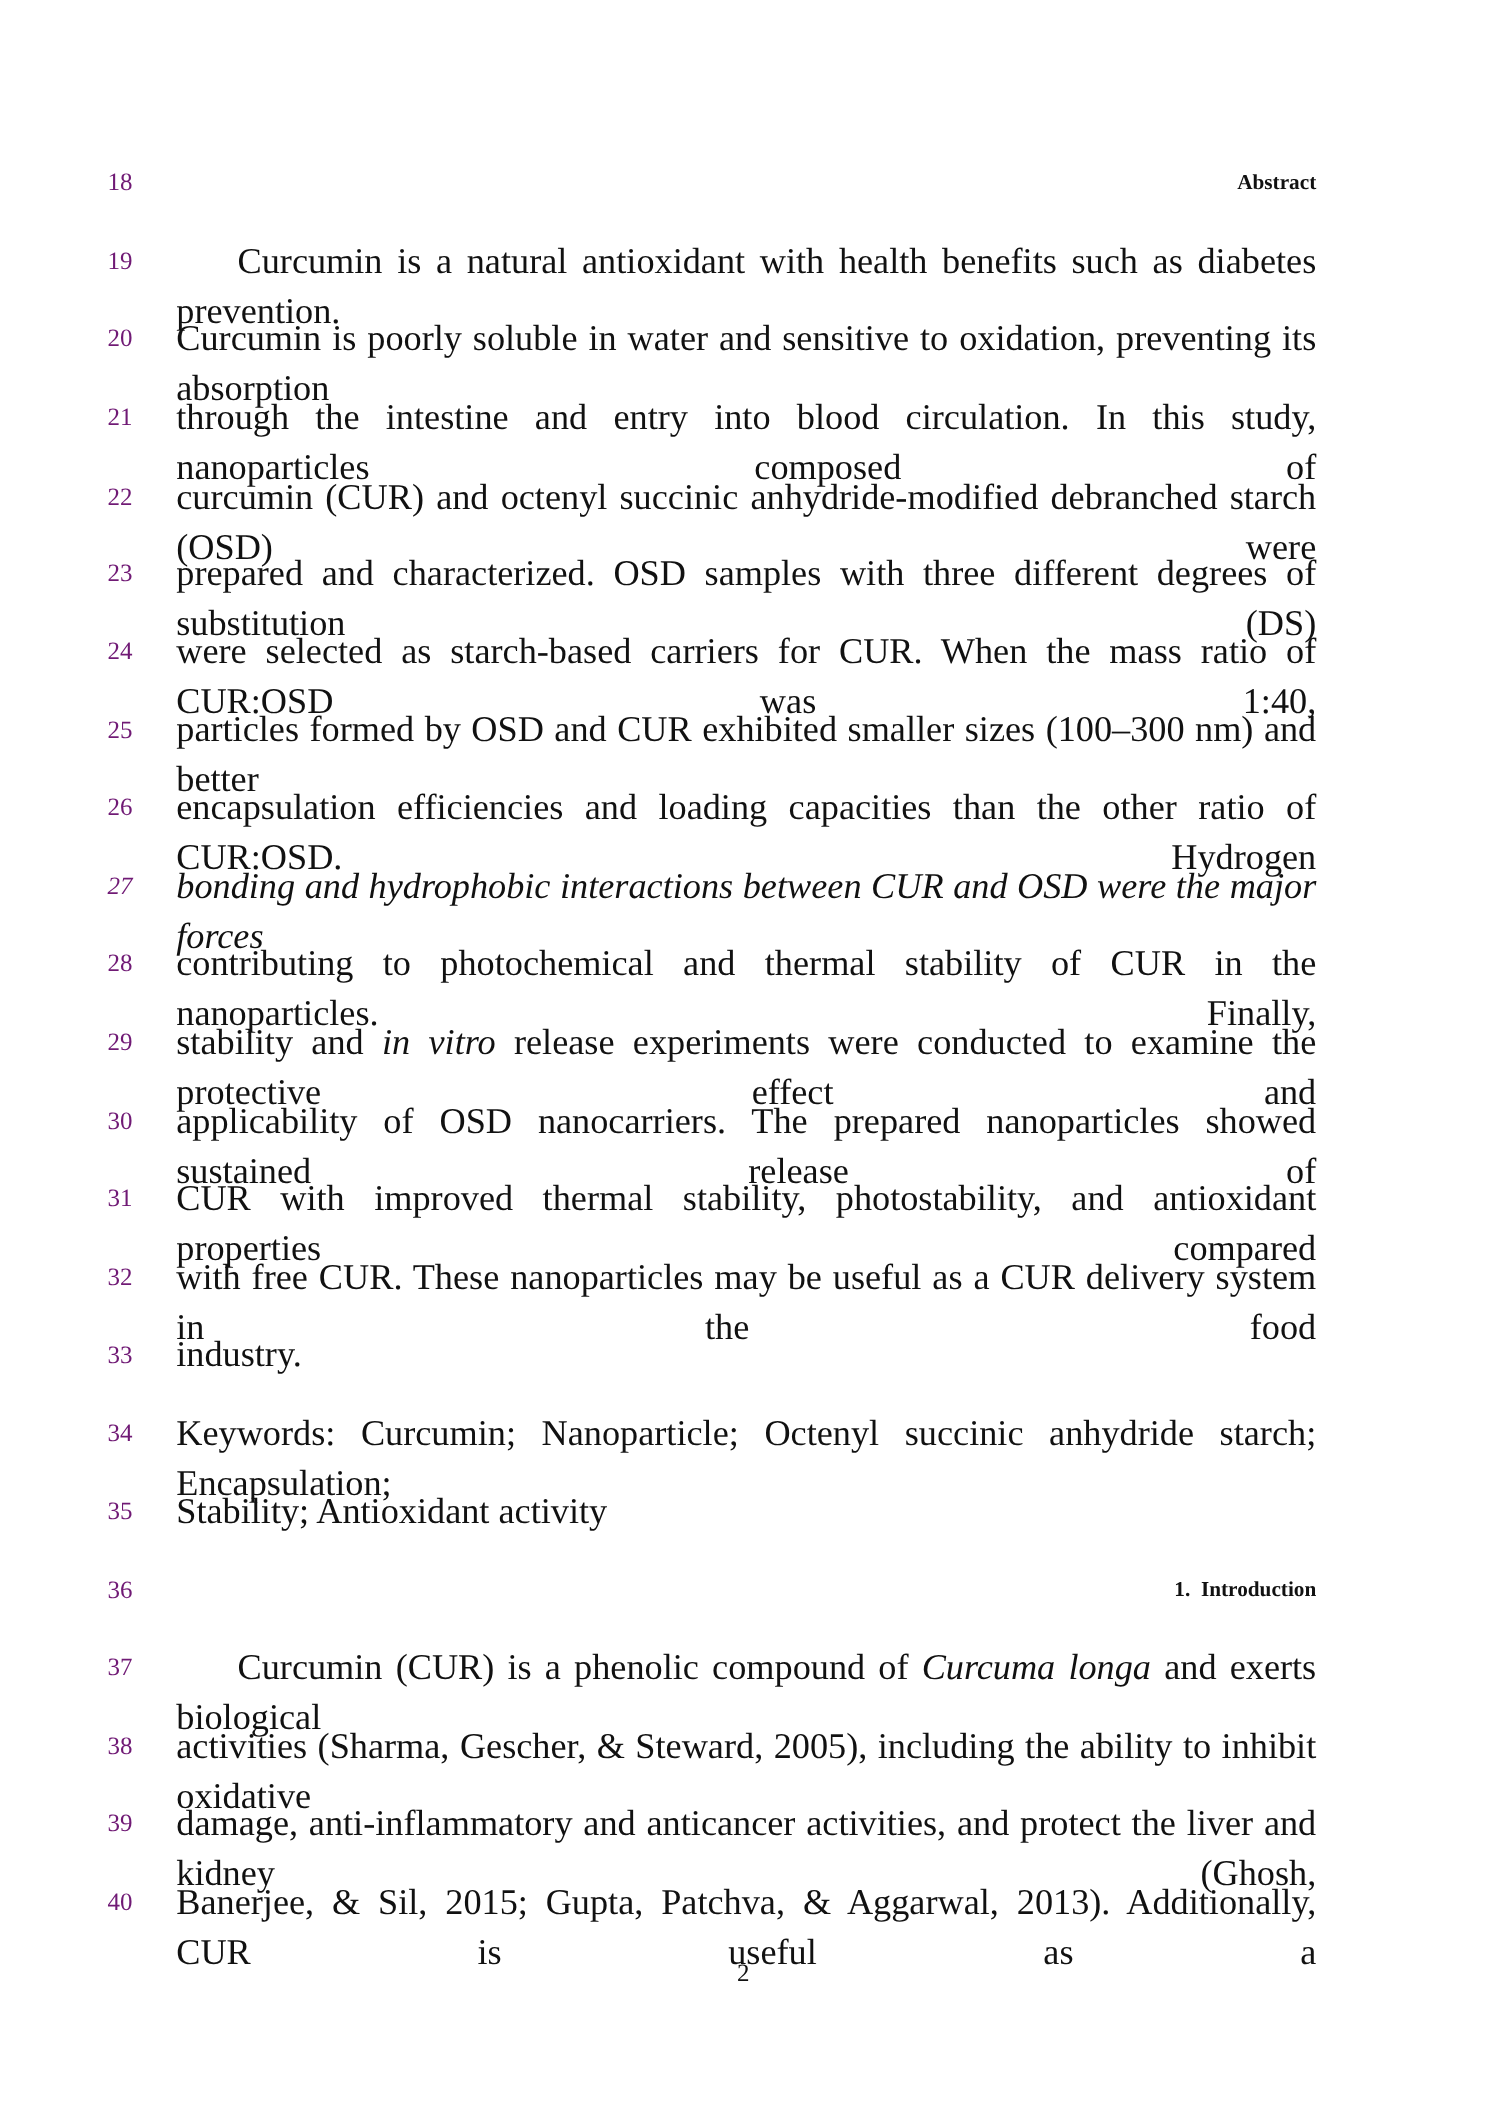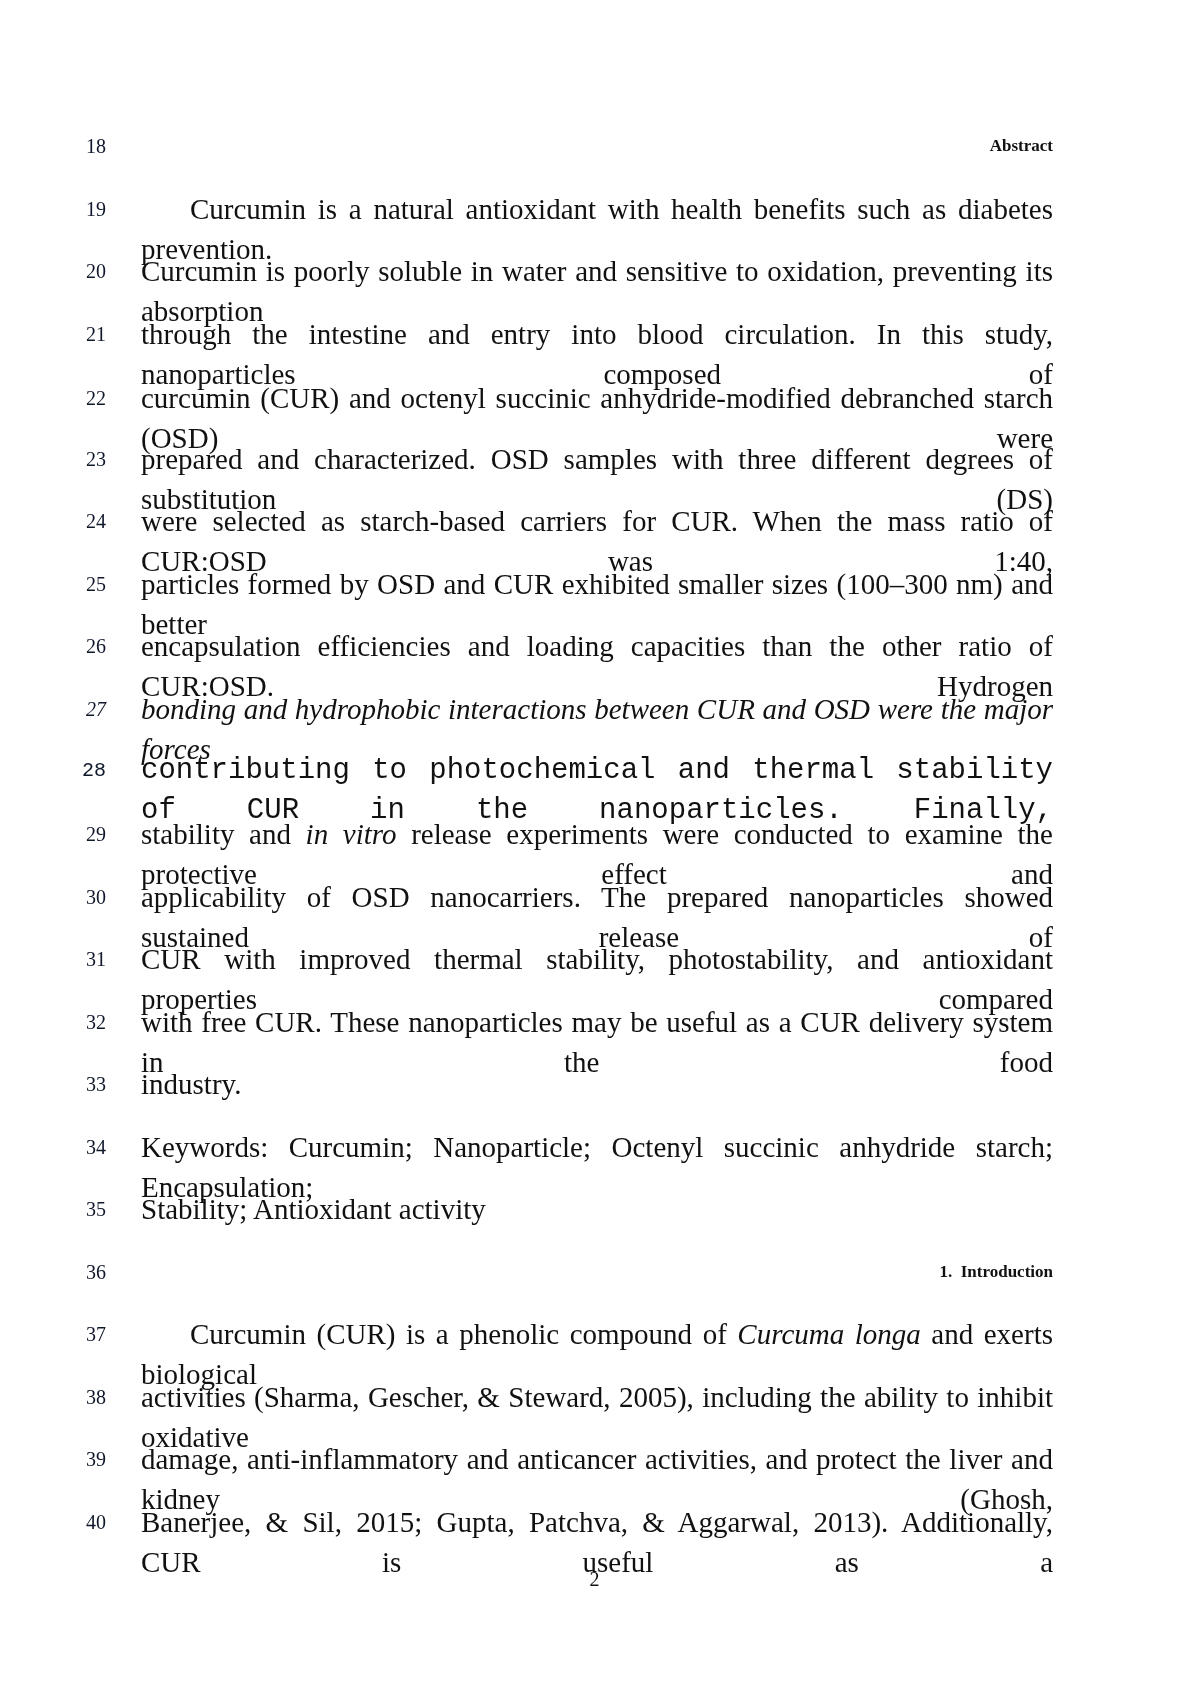--- a/index.html
+++ b/index.html
@@ -1,21 +1,21 @@
 <!DOCTYPE html>
 <html><head>
 <meta charset="utf-8">
 <style>
   html, body { margin: 0; padding: 0; background: #ffffff; }
   body { width: 1189px; height: 1683px; position: relative; overflow: hidden;
          font-family: "Liberation Serif", "DejaVu Serif", serif; color: #111111; }
   .page { position: absolute; left: 0; top: 0; width: 1189px; height: 1683px; }
   .line { position: absolute; left: 0; width: 1189px; height: 40px; }
   .ln { position: absolute; left: 60px; width: 46px; text-align: right;
-        font-size: 20px; line-height: 40px; color: #0f172a; }
+        font-size: 20px; line-height: 40px; color: #701a75; }
   .txt { position: absolute; left: 141px; width: 912px; font-size: 29px; line-height: 40px;
          white-space: nowrap; }
   .txt.justify { text-align: justify; text-align-last: justify; white-space: normal; }
   .txt.indent { text-indent: 49px; }
   .heading { font-size: 17px; font-weight: bold; text-align: right; }
   .page-number { position: absolute; left: 0; width: 1189px; top: 1563px; text-align: center;
                  font-size: 20px; line-height: 36px; }
   i { font-style: italic; }
 </style>
 </head>
@@ -57,21 +57,21 @@
     <span class="txt justify">particles formed by OSD and CUR exhibited smaller sizes (100–300 nm) and better</span>
   </div>
   <div class="line" style="top: 626.364px;">
     <span class="ln">26</span>
     <span class="txt justify">encapsulation efficiencies and loading capacities than the other ratio of CUR:OSD. Hydrogen</span>
   </div>
   <div class="line" style="top: 688.909px; font-style: italic;">
     <span class="ln">27</span>
     <span class="txt justify">bonding and hydrophobic interactions between CUR and OSD were the major forces</span>
   </div>
-  <div class="line" style="top: 751.455px; font-family: Liberation Mono, monospace;">
+  <div class="line" style="top: 751.455px;">
     <span class="ln">28</span>
     <span class="txt justify">contributing to photochemical and thermal stability of CUR in the nanoparticles. Finally,</span>
   </div>
   <div class="line" style="top: 814px;">
     <span class="ln">29</span>
     <span class="txt justify"><span>stability and </span><i>in vitro</i><span> release experiments were conducted to examine the protective effect and</span></span>
   </div>
   <div class="line" style="top: 876.545px;">
     <span class="ln">30</span>
     <span class="txt justify">applicability of OSD nanocarriers. The prepared nanoparticles showed sustained release of</span>

